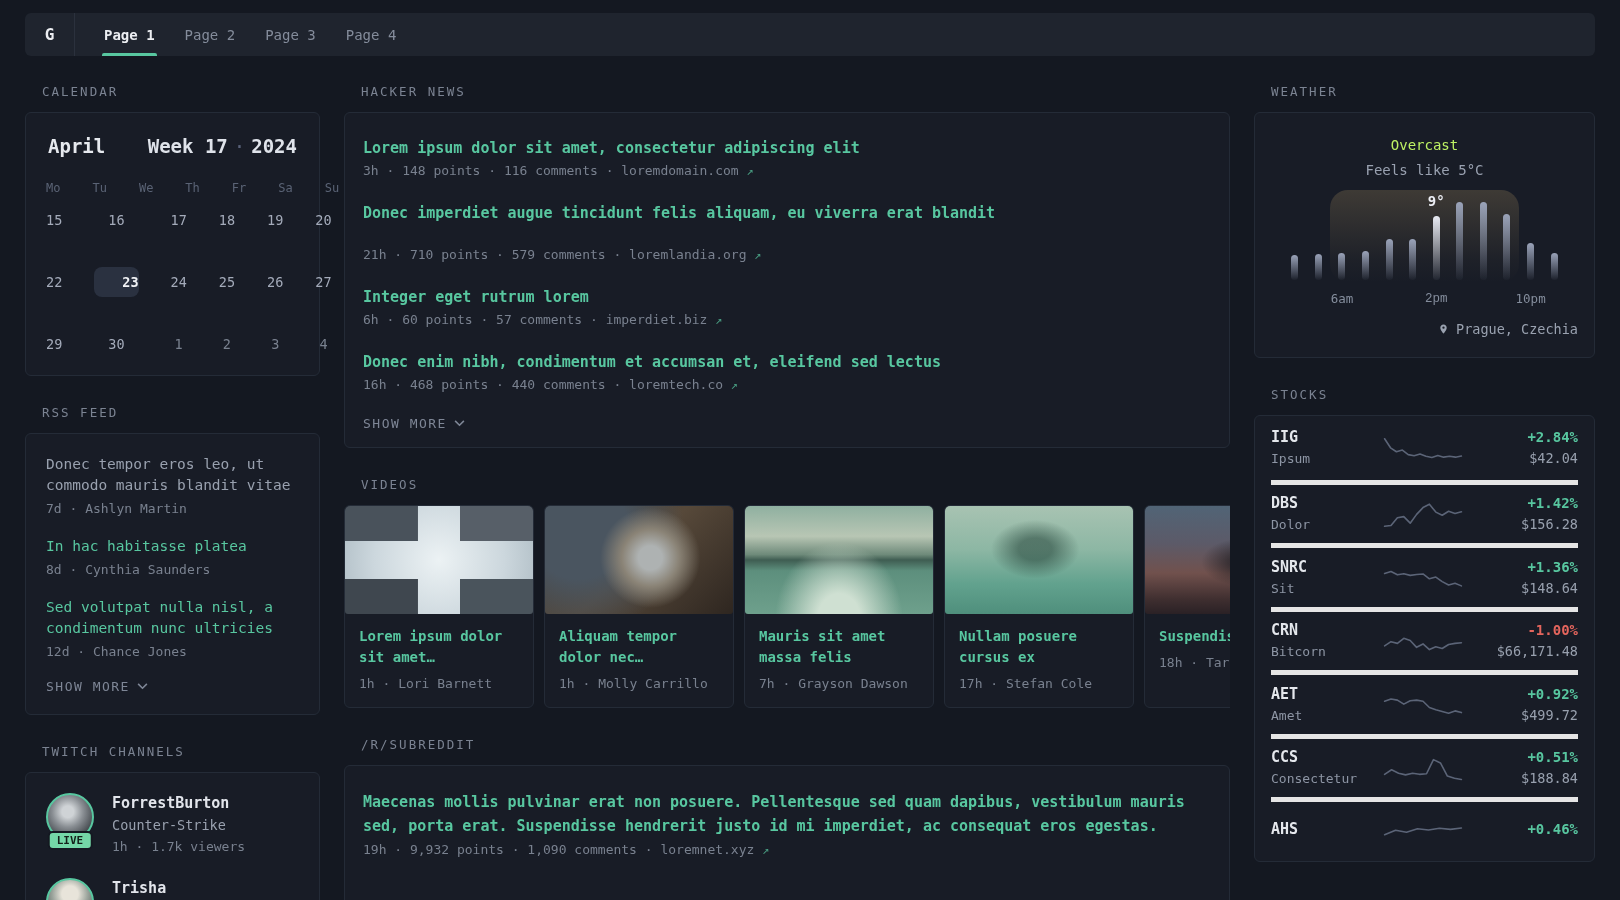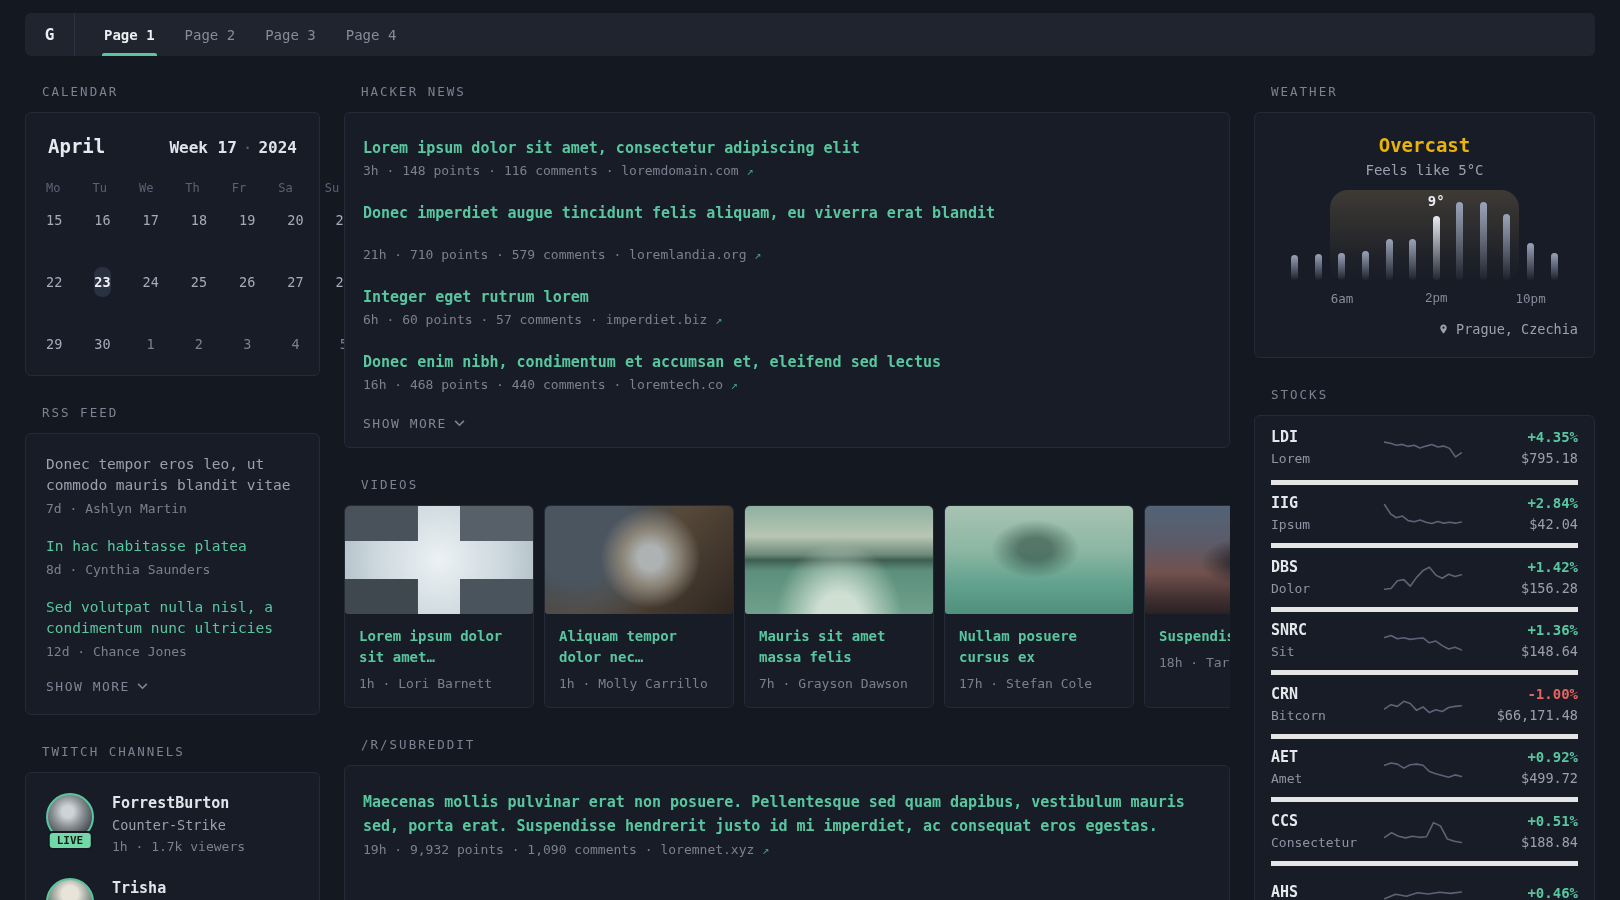--- a/index.html
+++ b/index.html
@@ -42,27 +42,27 @@
   .domain{color:var(--txt-dim);text-decoration:none;cursor:pointer;}
   .arr{color:var(--accent);opacity:.75;font-size:12px;}
   .show-more{background:none;border:none;color:#7e8696;font:inherit;font-size:13px;
         letter-spacing:1.5px;display:flex;align-items:center;gap:7px;cursor:pointer;margin-top:2px;}
   .show-more svg{stroke:#7e8696;}
 
   
   .cal-card{padding:18px 20px 16px;}
   .cal-head{display:flex;justify-content:space-between;align-items:baseline;margin:4px 2px 16px;}
   .cal-month{color:#e6e9ee;font-size:19px;font-weight:bold;}
-  .cal-week{color:#dfe3ea;font-size:16px;font-weight:bold;text-align:center;}
+  .cal-week{color:#dfe3ea;font-size:19px;font-weight:bold;text-align:center;}
   .cal-week .dot{color:#59627a;margin:0 6px;font-weight:normal;}
   .cal-grid{display:grid;grid-template-columns:repeat(7,1fr);text-align:center;gap:32px;}
   .cal-wd{color:#5a6375;font-size:12px;padding:8px 0 10px;}
   .cal-day{color:#a4abba;font-size:13.5px;padding:7px 0;border-radius:8px;line-height:16px;}
   .cal-day.muted{color:#79818f;}
-  .cal-day.current{background:#2a3140;color:#f0f2f5;font-weight:bold;}
+  .cal-day.current{background:#2a3140;color:#f0f2f5;font-weight:bold;padding-left:28px;}
 
   
   .rss-card{padding:20px;}
   .feed-item{margin-bottom:18px;}
   .feed-title{display:block;font-size:14.5px;font-weight:normal;line-height:21px;text-decoration:none;cursor:pointer;}
   .feed-item .meta{margin-top:3px;}
 
   
   .tw-card{padding:20px;}
   .tw-row{display:flex;gap:18px;margin-bottom:22px;cursor:pointer;}
@@ -112,21 +112,21 @@
   .thumb-5{background:
       radial-gradient(ellipse at 52% 52%,rgba(25,25,30,.6) 0 10%,rgba(0,0,0,0) 30%),
       linear-gradient(180deg,#516476 0%,#5c5a68 35%,#71514d 62%,#402f30 86%,#2a2125 100%);}
   .v-body{padding:12px 14px 0;}
   .v-title{display:block;color:var(--accent);font-size:14px;font-weight:bold;line-height:21px;
         text-decoration:none;display:-webkit-box;-webkit-line-clamp:2;-webkit-box-orient:vertical;overflow:hidden;}
   .v-body .meta{margin-top:6px;}
 
   
   .w-card{padding:22px 16px 20px;text-align:center;}
-  .w-cond{color:#eab308;font-size:19px;font-weight:bold;line-height:20px;}
+  .w-cond{color:#bef264;font-size:14px;font-weight:normal;line-height:20px;}
   .w-feels{color:#99a1b0;font-size:14px;margin-top:7px;}
   .w-chart{position:relative;height:112px;margin:16px 12px 0;}
   .daylight{position:absolute;top:-4px;bottom:24px;border-radius:18px;
       background:linear-gradient(180deg,rgba(150,128,88,.30) 0%,rgba(150,128,88,.05) 75%,rgba(0,0,0,0) 100%);}
   .wbars{position:absolute;left:0;right:0;bottom:26px;height:78px;display:flex;align-items:flex-end;}
   .wcol{flex:1;display:flex;justify-content:center;align-items:flex-end;height:100%;}
   .wbar{width:7px;border-radius:4px;background:linear-gradient(180deg,#9aa3b9 0%,rgba(80,88,108,.08) 100%);}
   .wbar.light{background:linear-gradient(180deg,#e7eaf3 0%,rgba(140,146,168,.08) 100%);}
   .wtemp{position:absolute;transform:translateX(-50%);color:#eceef4;font-size:14px;font-weight:bold;}
   .wtime{position:absolute;bottom:0;transform:translateX(-50%);color:#848d9c;font-size:12.5px;}
@@ -422,33 +422,20 @@
             <span>Prague, Czechia</span>
           </div>
         </div>
       </section>
 
       <section class="section">
         <h2 class="sec-label">STOCKS</h2>
         <div class="card stocks-card">
           <div class="stock-row">
             <div class="s-left">
-                <div class="s-sym">LDI</div>
-                <div class="s-name">Lorem</div>
-              </div>
-            <svg class="spark" viewBox="0 0 100 36" preserveAspectRatio="none">
-                <polyline points="2.0,11.8 9.4,13.0 16.8,15.1 24.2,14.2 31.5,16.3 38.9,15.1 46.3,18.1 53.7,16.0 61.1,14.2 68.5,16.9 75.8,16.0 83.2,18.4 90.6,27.4 98.0,23.2"></polyline>
-              </svg>
-            <div class="s-right">
-                <div class="s-change up">+4.35%</div>
-                <div class="s-price">$795.18</div>
-              </div>
-          </div>
-          <div class="stock-row">
-            <div class="s-left">
                 <div class="s-sym">IIG</div>
                 <div class="s-name">Ipsum</div>
               </div>
             <svg class="spark" viewBox="0 0 100 36" preserveAspectRatio="none">
                 <polyline points="2.0,8.2 9.4,17.8 16.8,22.0 24.2,20.2 31.5,25.0 38.9,26.2 46.3,24.4 53.7,26.8 61.1,28.0 68.5,25.9 75.8,27.7 83.2,26.8 90.6,27.7 98.0,26.5"></polyline>
               </svg>
             <div class="s-right">
                 <div class="s-change up">+2.84%</div>
                 <div class="s-price">$42.04</div>
               </div>

